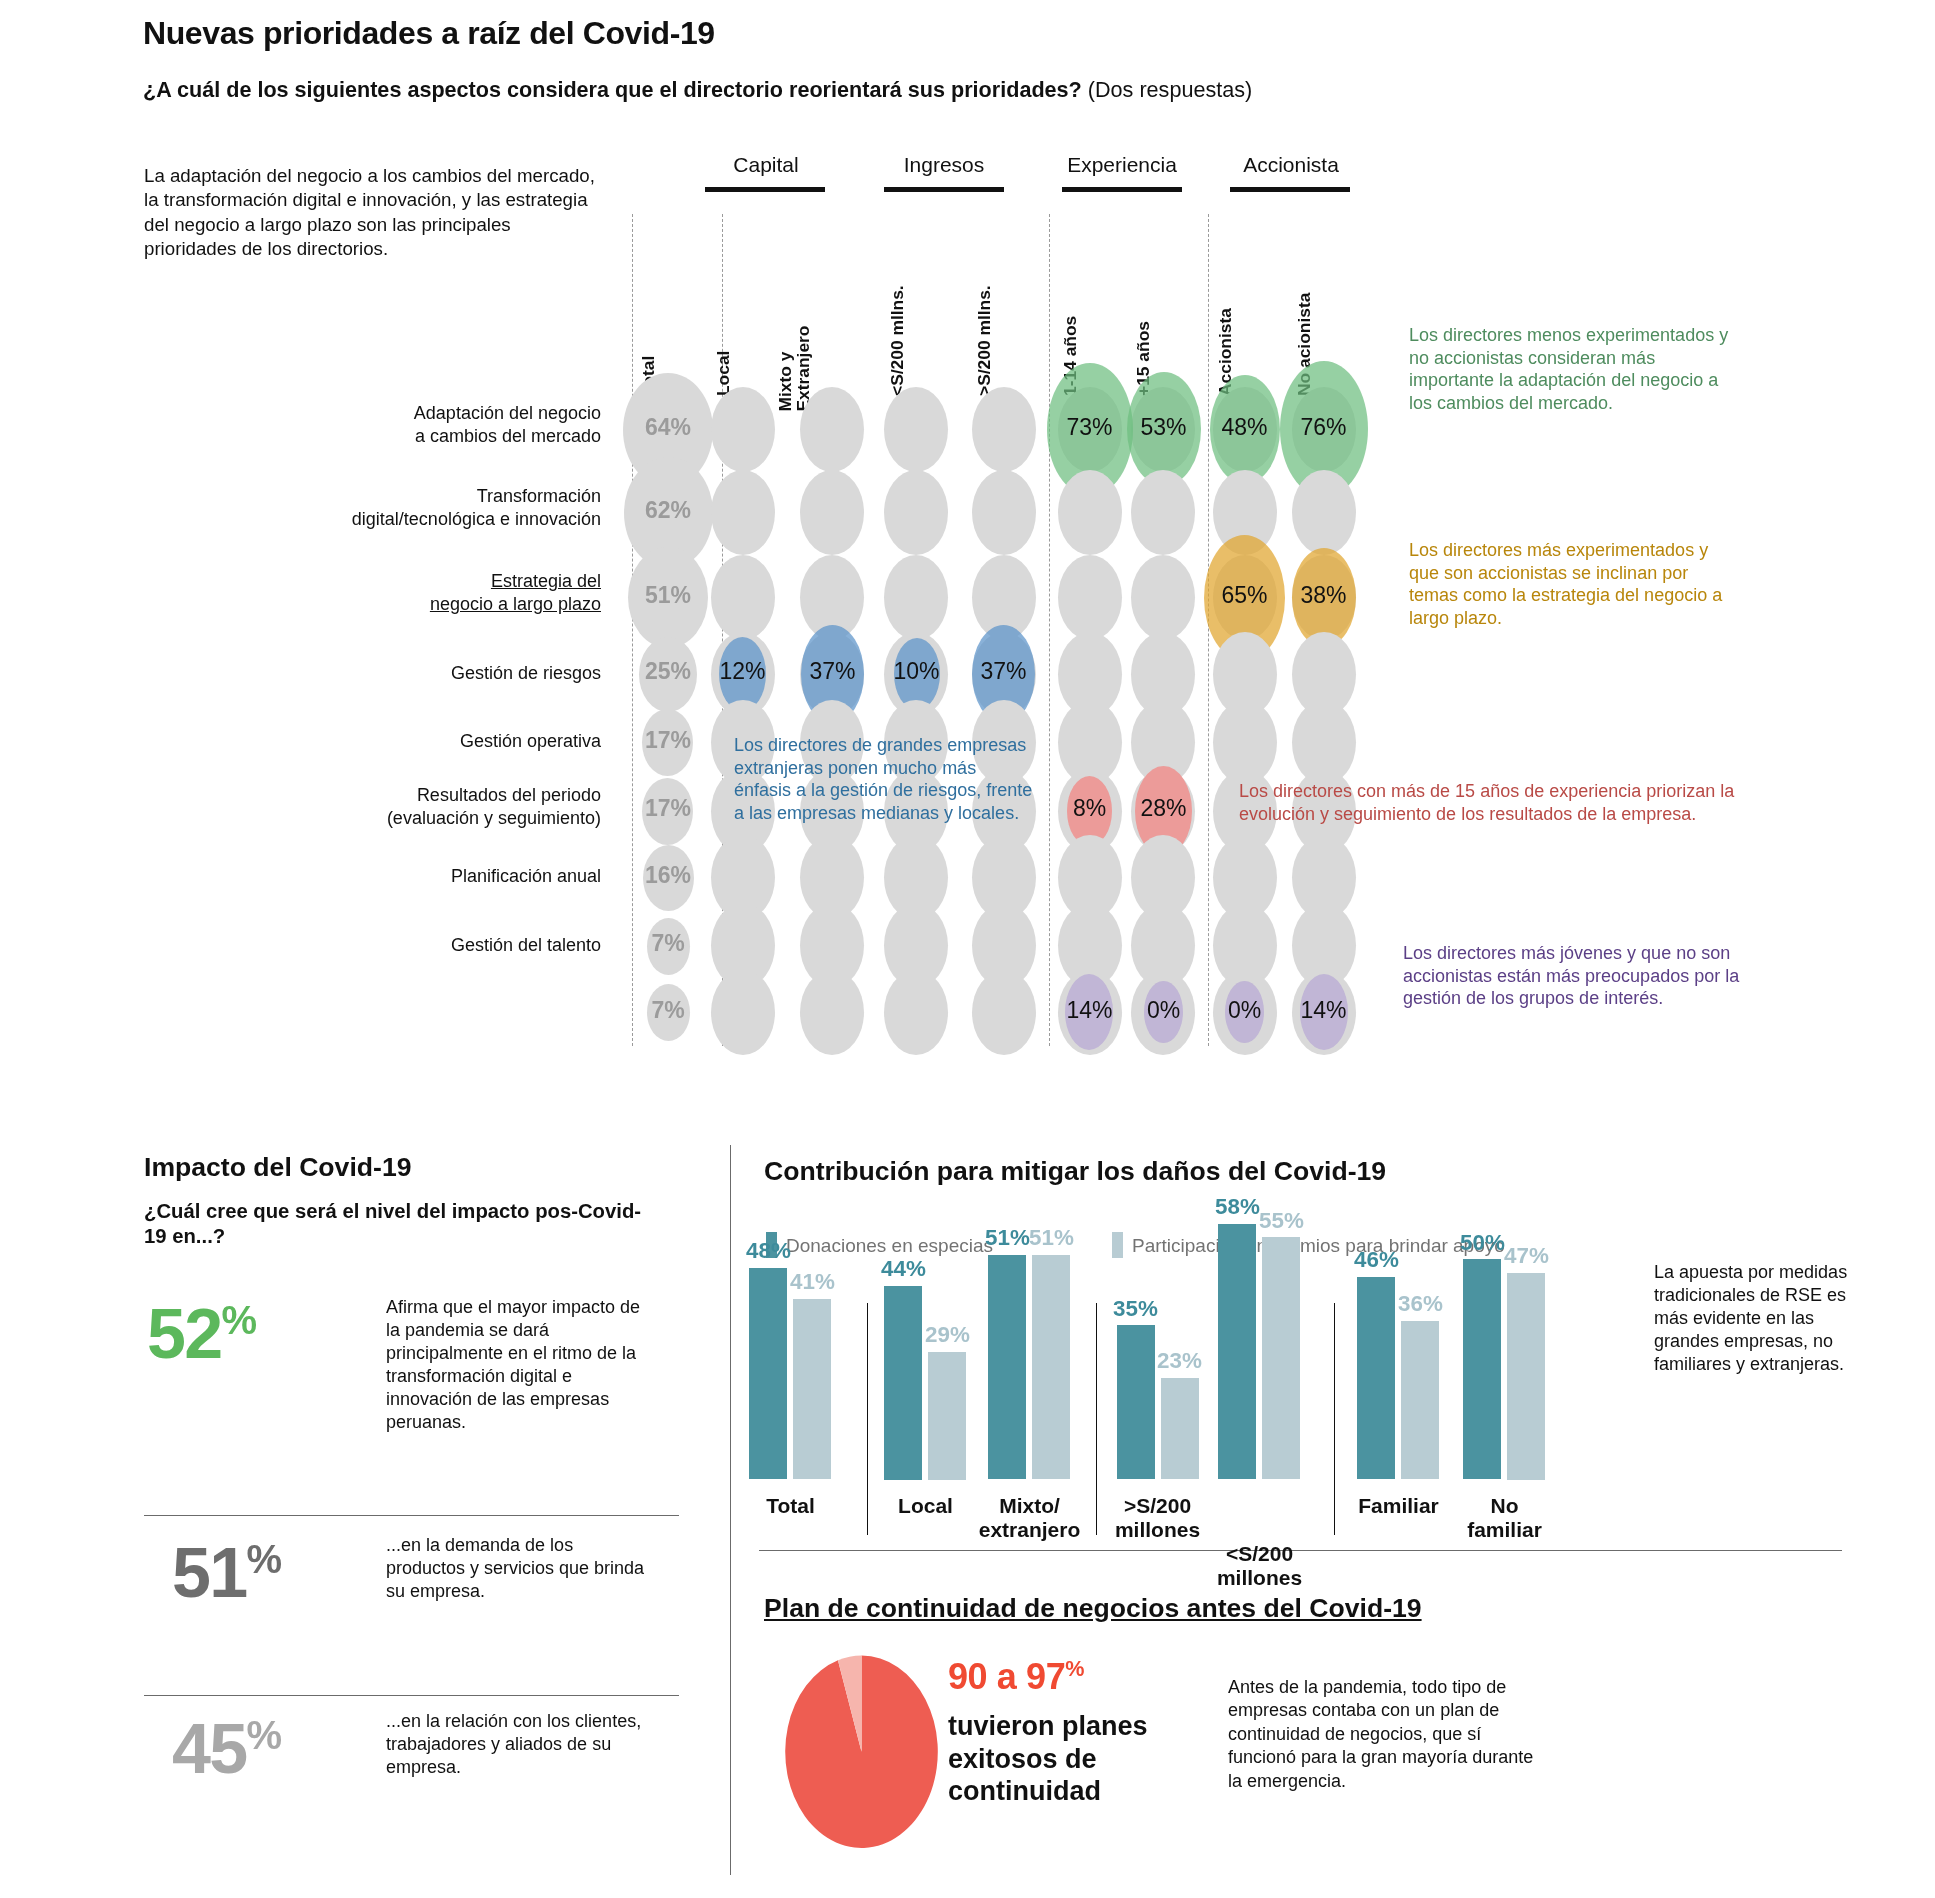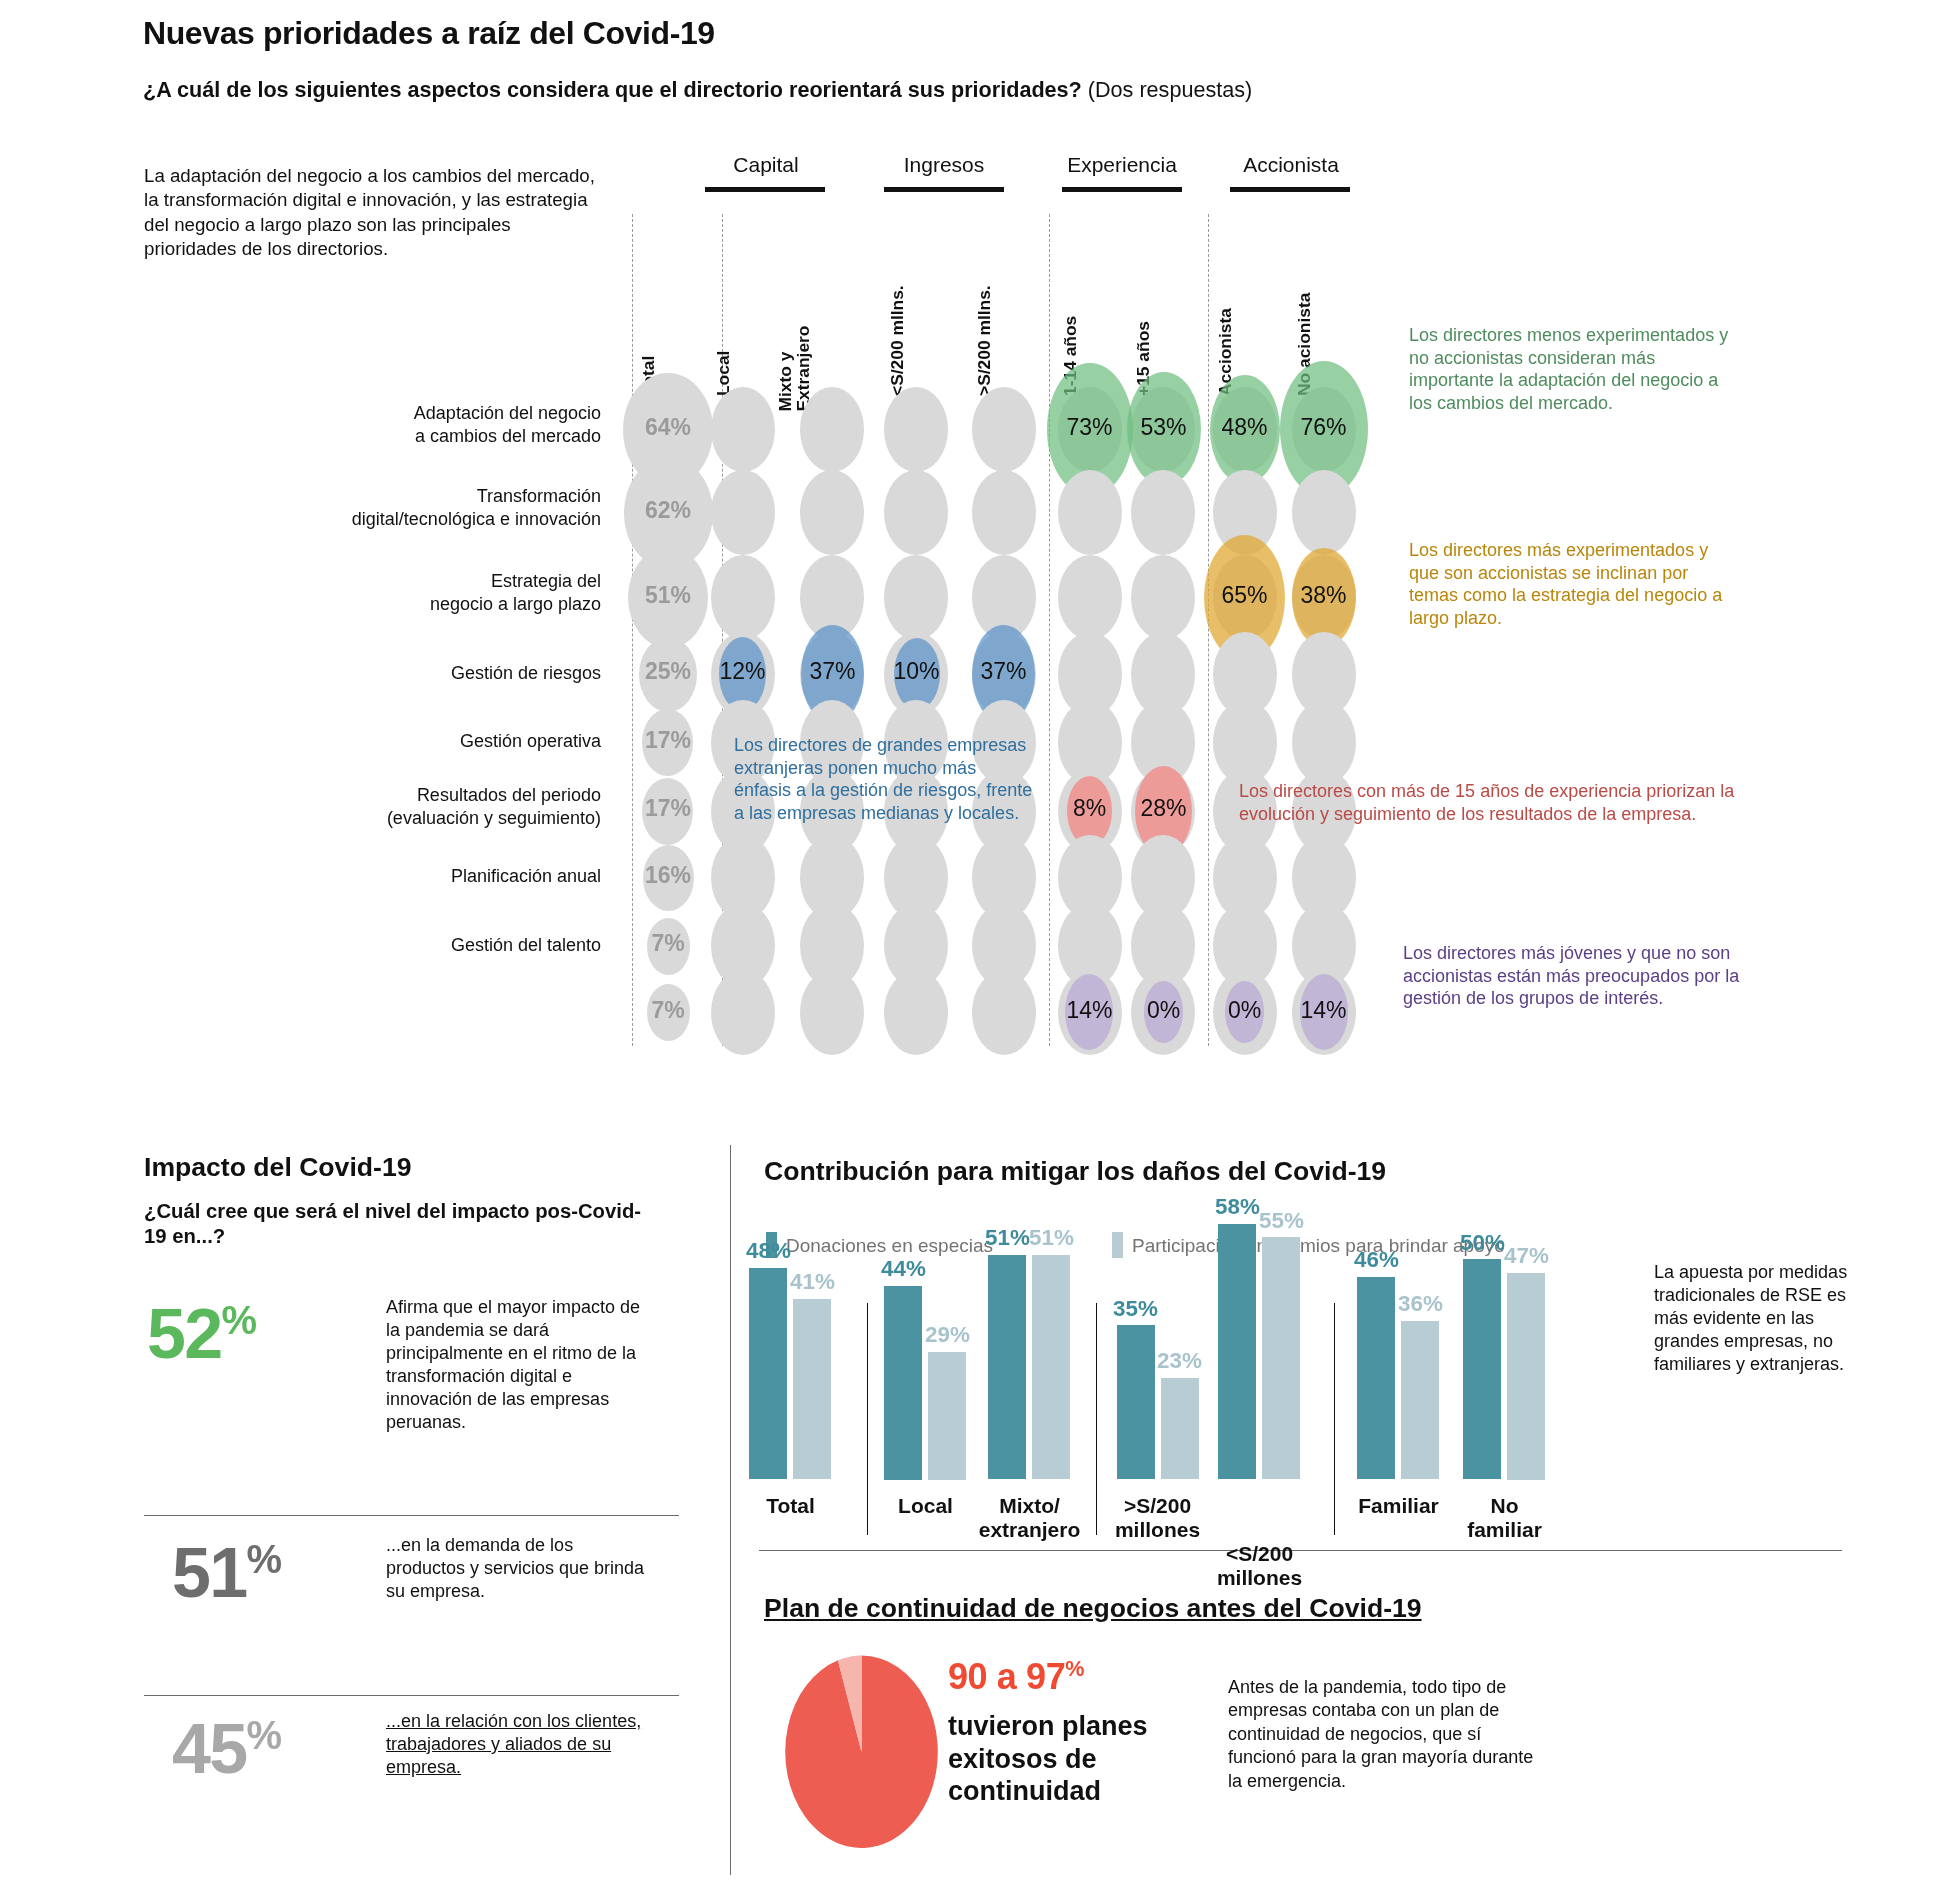--- a/index.html
+++ b/index.html
@@ -122,21 +122,21 @@
     <div class="bub" style="left: 624px; top: 316px; width: 89px; height: 112px; background: rgb(217, 217, 217);"></div>
     <div class="bub" style="left: 711px; top: 329px; width: 64px; height: 85px; background: rgb(217, 217, 217);"></div>
     <div class="bub" style="left: 800px; top: 329px; width: 64px; height: 85px; background: rgb(217, 217, 217);"></div>
     <div class="bub" style="left: 884px; top: 329px; width: 64px; height: 85px; background: rgb(217, 217, 217);"></div>
     <div class="bub" style="left: 972px; top: 329px; width: 64px; height: 85px; background: rgb(217, 217, 217);"></div>
     <div class="bub" style="left: 1058px; top: 329px; width: 64px; height: 85px; background: rgb(217, 217, 217);"></div>
     <div class="bub" style="left: 1131px; top: 329px; width: 64px; height: 85px; background: rgb(217, 217, 217);"></div>
     <div class="bub" style="left: 1213px; top: 329px; width: 64px; height: 85px; background: rgb(217, 217, 217);"></div>
     <div class="bub" style="left: 1292px; top: 329px; width: 64px; height: 85px; background: rgb(217, 217, 217);"></div>
     <div class="bubtext grey" style="left: 614px; top: 356px; width: 108px;">62%</div>
-    <div class="rowlabel" style="left: 174px; top: 429px; width: 427px;">
+    <div class="rowlabel" style="left: 174px; top: 429px; width: 427px; text-decoration: underline;">
       <div>Estrategia del</div>
       <div>negocio a largo plazo</div>
     </div>
     <div class="bub" style="left: 628px; top: 406px; width: 80px; height: 101px; background: rgb(217, 217, 217);"></div>
     <div class="bub" style="left: 711px; top: 414px; width: 64px; height: 85px; background: rgb(217, 217, 217);"></div>
     <div class="bub" style="left: 800px; top: 414px; width: 64px; height: 85px; background: rgb(217, 217, 217);"></div>
     <div class="bub" style="left: 884px; top: 414px; width: 64px; height: 85px; background: rgb(217, 217, 217);"></div>
     <div class="bub" style="left: 972px; top: 414px; width: 64px; height: 85px; background: rgb(217, 217, 217);"></div>
     <div class="bub" style="left: 1058px; top: 414px; width: 64px; height: 85px; background: rgb(217, 217, 217);"></div>
     <div class="bub" style="left: 1131px; top: 414px; width: 64px; height: 85px; background: rgb(217, 217, 217);"></div>
@@ -332,16 +332,16 @@
   <div class="pie-num"><span>90 a 97</span><sup>%</sup></div>
   <div class="pie-sub" style="margin-top:11.6px;">tuvieron planes exitosos de continuidad</div>
 </div>
 <div class="abs pie-body" style="left:1228px;top:1676px;width:307px;">Antes de la pandemia, todo tipo de empresas contaba con un plan de continuidad de negocios, que sí funcionó para la gran mayoría durante la emergencia.</div>
 
 <div class="abs bignum" style="left: 147px; top: 1303px; color: rgb(92, 184, 92);"><span>52</span><sup>%</sup></div>
 <div class="abs sidetext" style="left: 386px; top: 1296px; width: 270px;">Afirma que el mayor impacto de la pandemia se dará principalmente en el ritmo de la transformación digital e innovación de las empresas peruanas.</div>
 <div class="abs bignum" style="left: 172px; top: 1542px; color: rgb(110, 110, 110);"><span>51</span><sup>%</sup></div>
 <div class="abs sidetext" style="left: 386px; top: 1534px; width: 270px;">...en la demanda de los productos y servicios que brinda su empresa.</div>
 <div class="abs bignum" style="left: 172px; top: 1718px; color: rgb(168, 168, 168);"><span>45</span><sup>%</sup></div>
-<div class="abs sidetext" style="left: 386px; top: 1710px; width: 270px; text-decoration: underline;">...en la relación con los clientes, trabajadores y aliados de su empresa.</div>
+<div class="abs sidetext" style="left: 386px; top: 1710px; width: 270px;">...en la relación con los clientes, trabajadores y aliados de su empresa.</div>
 <div class="hr" style="left: 144px; top: 1515px; width: 535px;"></div>
 <div class="hr" style="left: 144px; top: 1695px; width: 535px;"></div>
 
 
 </body></html>

